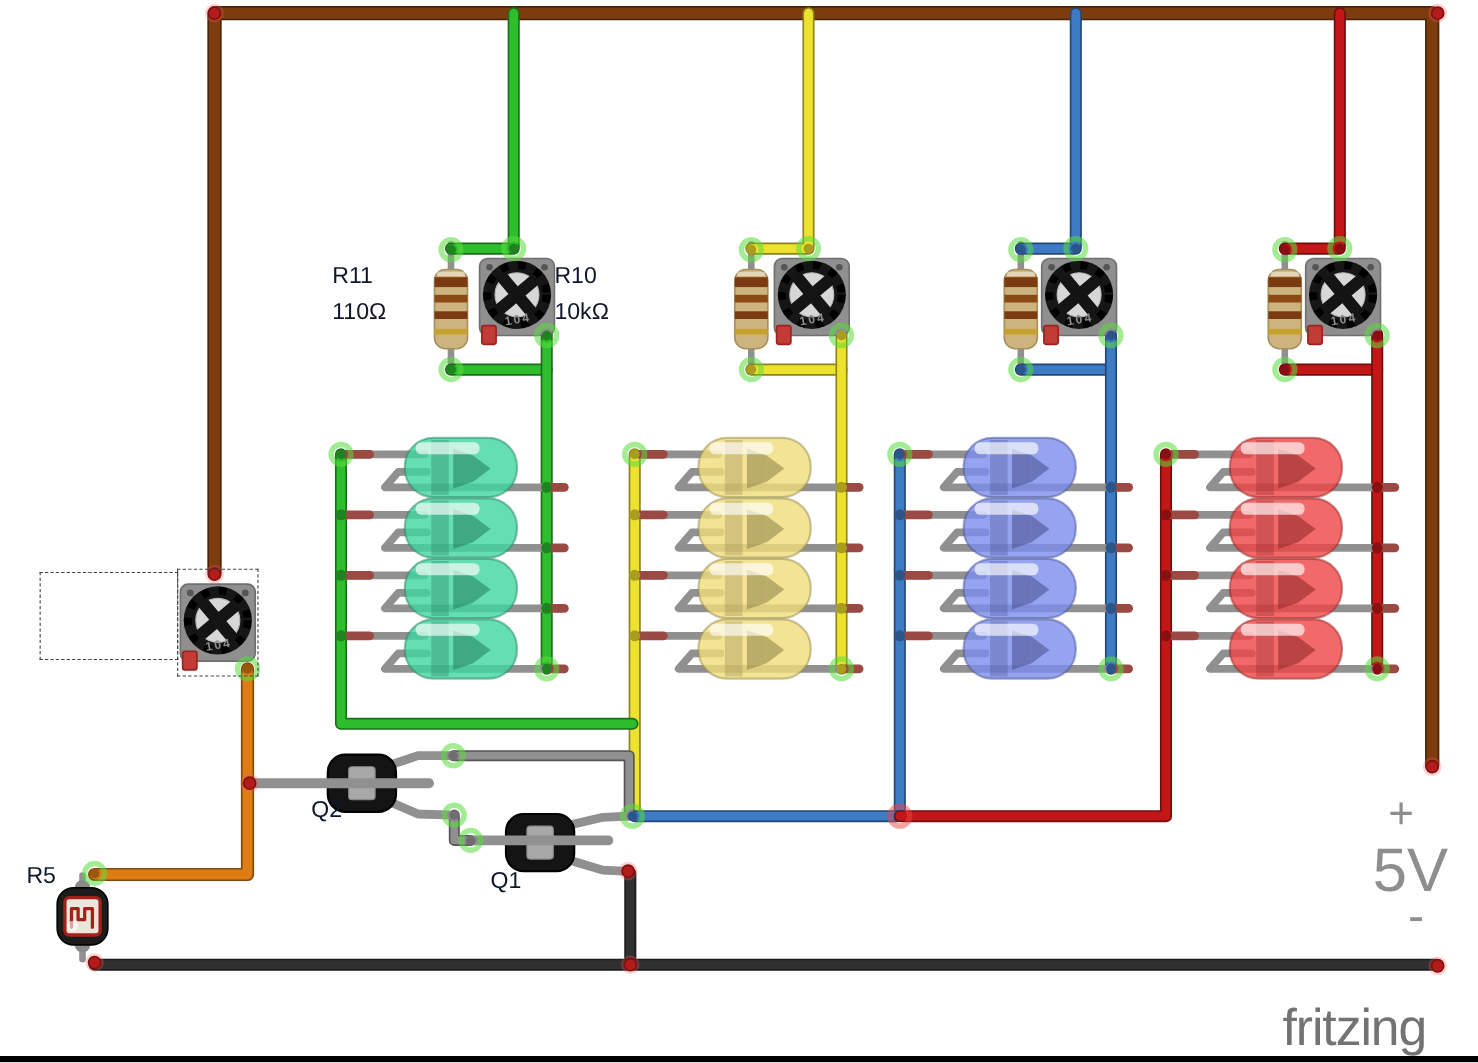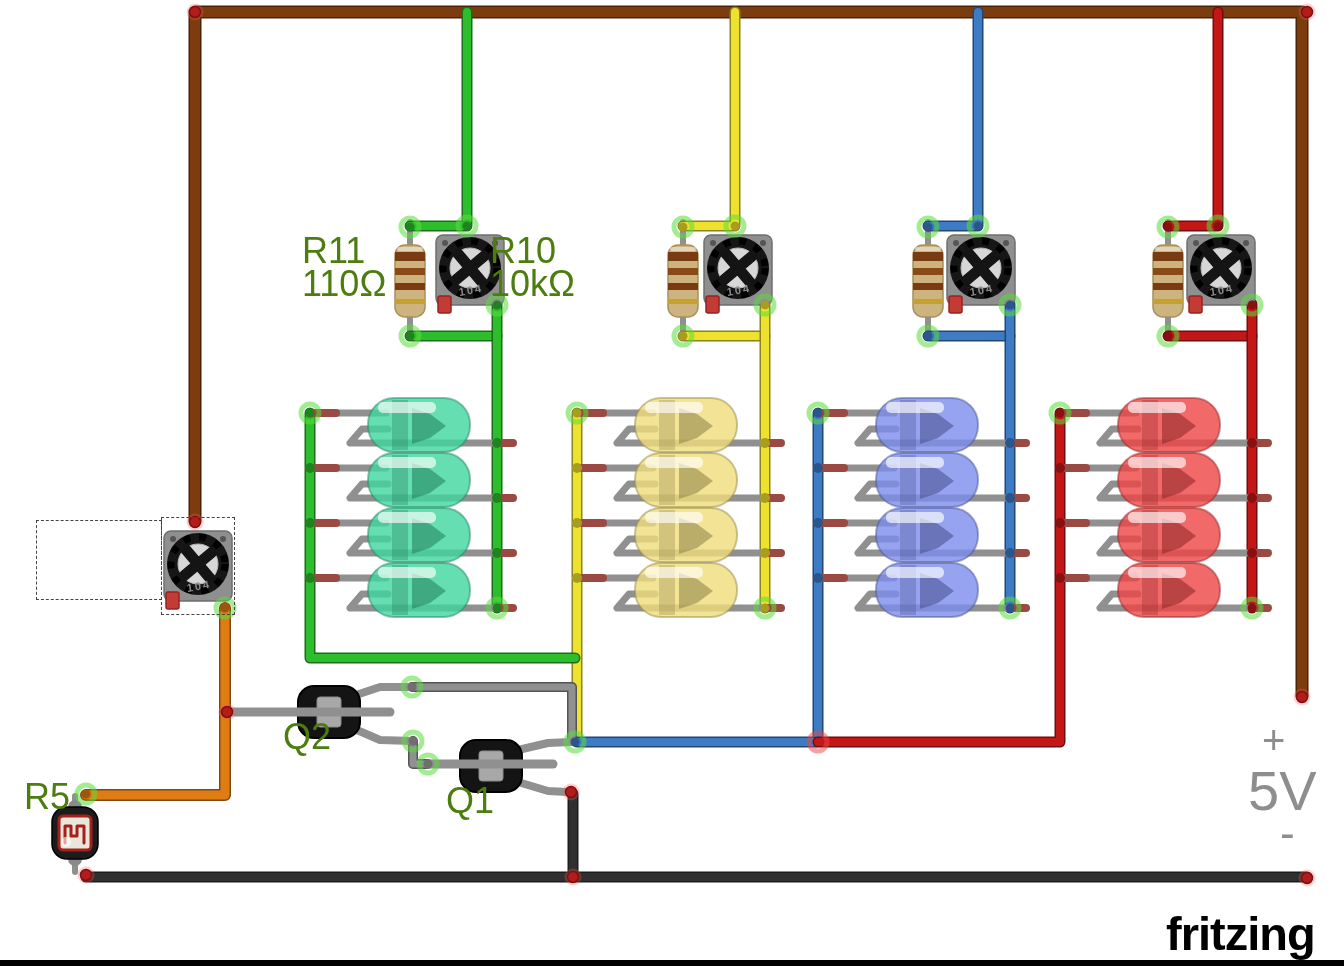--- a/index.html
+++ b/index.html
@@ -1,26 +1,26 @@
 <!DOCTYPE html>
 <html><head>
 <meta charset="utf-8">
 <style>
   html,body{margin:0;padding:0;background:#fff;}
   .stage{position:relative;width:1344px;height:966px;overflow:hidden;background:#fff;
          font-family:"Liberation Sans", sans-serif;}
   svg{position:absolute;left:0;top:0;}
-  .plabel{position:absolute;color:#4d7c0f;font-size:36px;line-height:33px;white-space:nowrap;}
+  .plabel{position:absolute;color:#0f172a;font-size:21px;line-height:33px;white-space:nowrap;}
   .sel-box{position:absolute;border:1px dashed #444;background:transparent;}
   .ptext{position:absolute;color:#8e8e8e;white-space:nowrap;}
   .p-plus{left:1262px;top:718px;font-size:40px;}
   .p-volt{left:1248px;top:758px;font-size:56px;}
   .p-minus{left:1280px;top:808px;font-size:44px;}
-  .watermark{position:absolute;left:1166px;top:906px;font-size:47px;font-weight:bold;
-             color:#000000;letter-spacing:-1px;}
+  .watermark{position:absolute;left:1166px;top:906px;font-size:47px;font-weight:normal;
+             color:#737373;letter-spacing:-1px;}
   .bottombar{position:absolute;left:0;top:960px;width:1344px;height:6px;background:#000;}
 </style>
 </head>
 <body>
 
 <div class="stage">
   <svg id="circuit" width="1344" height="966" viewBox="0 0 1344 966">
       <g>
         <polyline points="410,222 410,250" fill="none" stroke="#909090" stroke-width="6" stroke-linecap="round" stroke-linejoin="round"></polyline>
       </g>
@@ -816,21 +816,21 @@
       </g>
     </svg>
 
   <div class="sel-box" style="left:36px;top:520px;width:124px;height:78px"></div>
   <div class="sel-box" style="left:161px;top:517px;width:72px;height:96px"></div>
 
   <div class="plabel" style="left:302px;top:234px">
     <div>R11</div>
     <div>110Ω</div>
   </div>
-  <div class="plabel" style="left:490px;top:234px">
+  <div class="plabel" style="left:504px;top:234px">
     <div>R10</div>
     <div>10kΩ</div>
   </div>
   <div class="plabel" style="left:24px;top:780px">
     <div>R5</div>
   </div>
   <div class="plabel" style="left:283px;top:720px">
     <div>Q2</div>
   </div>
   <div class="plabel" style="left:446px;top:784px">

